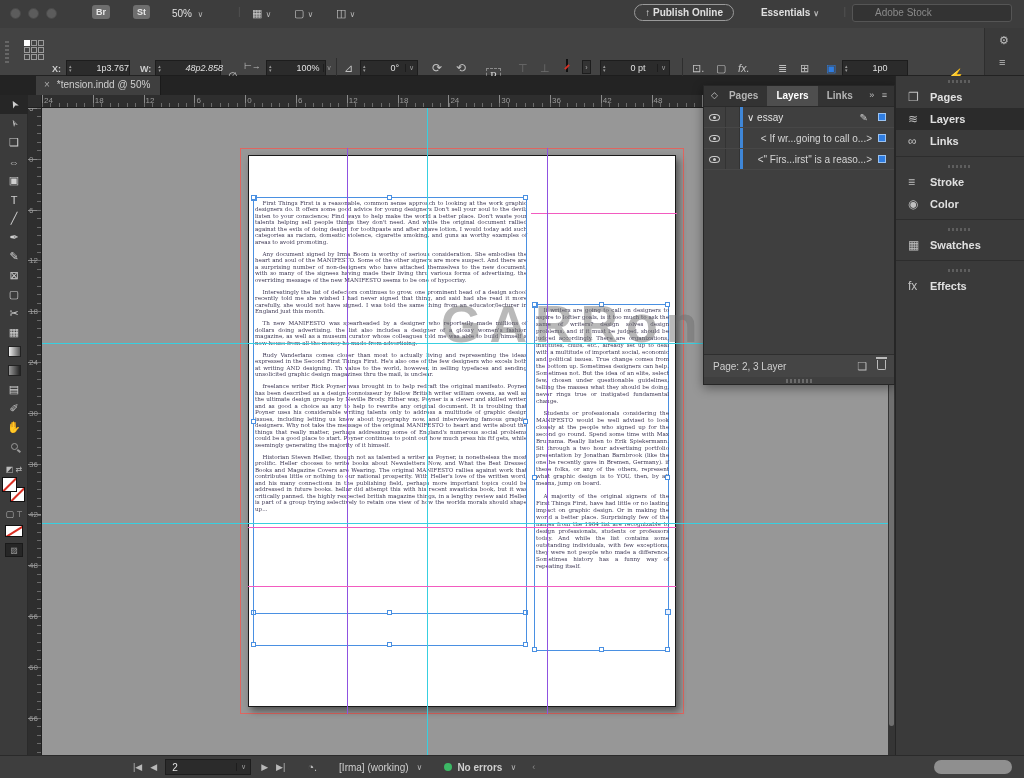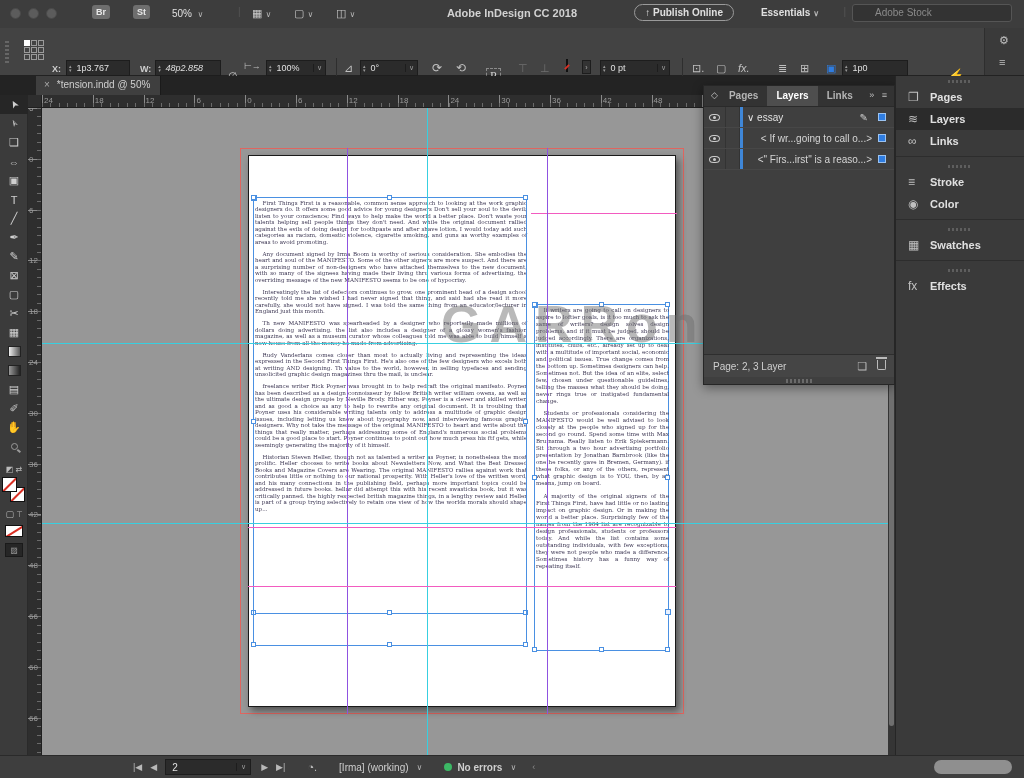--- a/index.html
+++ b/index.html
@@ -23,21 +23,21 @@
 
   
   #cpanel { left:0; top:28px; width:1024px; height:48px; background:#434343; border-bottom:1px solid #222; }
   #cpanel .grip { left:5px; top:13px; width:4px; height:22px; background:repeating-linear-gradient(#666 0 2px, transparent 2px 4px); }
   .proxy { left:24px; top:12px; display:grid; grid-template-columns:repeat(3,6px); grid-template-rows:repeat(3,6px); gap:1px; }
   .proxy i { border:1px solid #9a9a9a; background:transparent; }
   .proxy i.on { background:#fff; border-color:#fff; }
   .fld-label { color:#cfcfcf; font-size:9px; font-weight:bold; }
   .stepfld { display:inline-flex; align-items:center; background:#2b2b2b; border:1px solid #1d1d1d; height:16px; color:#e0e0e0; font-size:9px; }
   .stepfld .st { display:inline-flex; flex-direction:column; font-size:5px; color:#9a9a9a; line-height:4px; padding:0 2px; }
-  .stepfld .val { padding:0 3px; white-space:nowrap; }
+  .stepfld .val { padding:0 3px; white-space:nowrap;margin-left:20px; }
   .stepfld .dd { margin-left:auto; padding:0 3px; color:#9a9a9a; font-size:7px; border-left:1px solid #1d1d1d; }
   .icon-g { color:#c0c0c0; font-size:11px; }
   .icon-dim { color:#6f6f6f; font-size:11px; }
   .swatch-none { width:14px; height:14px; background:#fff; border:1px solid #111; position:relative; overflow:hidden; }
   .swatch-none::after { content:""; position:absolute; left:-3px; right:-3px; top:6px; height:2px; background:#d93025; transform:rotate(-45deg); }
   .mini-next { width:9px; height:14px; background:#333; border:1px solid #1d1d1d; color:#aaa; font-size:7px; text-align:center; line-height:13px; }
   .stroke-style { display:flex; align-items:center; background:#fff; border:1px solid #1d1d1d; height:16px; }
   .stroke-style i { display:block; width:100%; height:5px; background:#000; margin:0 3px; }
   .pbadge { color:#cfcfcf; font-size:12px; font-family:"Liberation Serif",serif; border:1px dashed #8a8a8a; padding:0 3px; }
   .vsep { width:1px; background:#2e2e2e; top:30px; height:44px; }
@@ -137,21 +137,20 @@
 
   <div id="titlebar" class="abs">
     <span id="traffic" class="abs"><i class="tl"></i><i class="tl"></i><i class="tl"></i></span>
     <span class="abs mini-btn" style="left:92px;top:5px;">Br</span>
     <span class="abs mini-btn" style="left:133px;top:5px;">St</span>
     <span class="abs" style="left:172px;top:8px;font-size:10px;color:#e0e0e0;"><span>50%</span>&nbsp;&nbsp;<span class="chev">∨</span></span>
     <span class="abs" style="left:238px;top:6px;color:#555;">|</span>
     <span class="abs" style="left:252px;top:7px;color:#c8c8c8;font-size:11px;">▦ <span class="chev">∨</span></span>
     <span class="abs" style="left:294px;top:7px;color:#c8c8c8;font-size:11px;">▢ <span class="chev">∨</span></span>
     <span class="abs" style="left:336px;top:7px;color:#c8c8c8;font-size:11px;">◫ <span class="chev">∨</span></span>
-    <div id="title-text" class="abs">Adobe InDesign CC 2018</div>
     <span id="publish-btn" class="abs"><span>↑</span> <span>Publish Online</span></span>
     <span id="workspace" class="abs"><span>Essentials</span> <span class="chev">∨</span></span>
     <span class="abs" style="right:178px;top:6px;color:#555;">|</span>
     <div id="stock-search" class="abs">Adobe Stock</div>
 
   </div>
 
   <div id="cpanel" class="abs">
     <span class="grip abs"></span>
     <span class="proxy abs">

